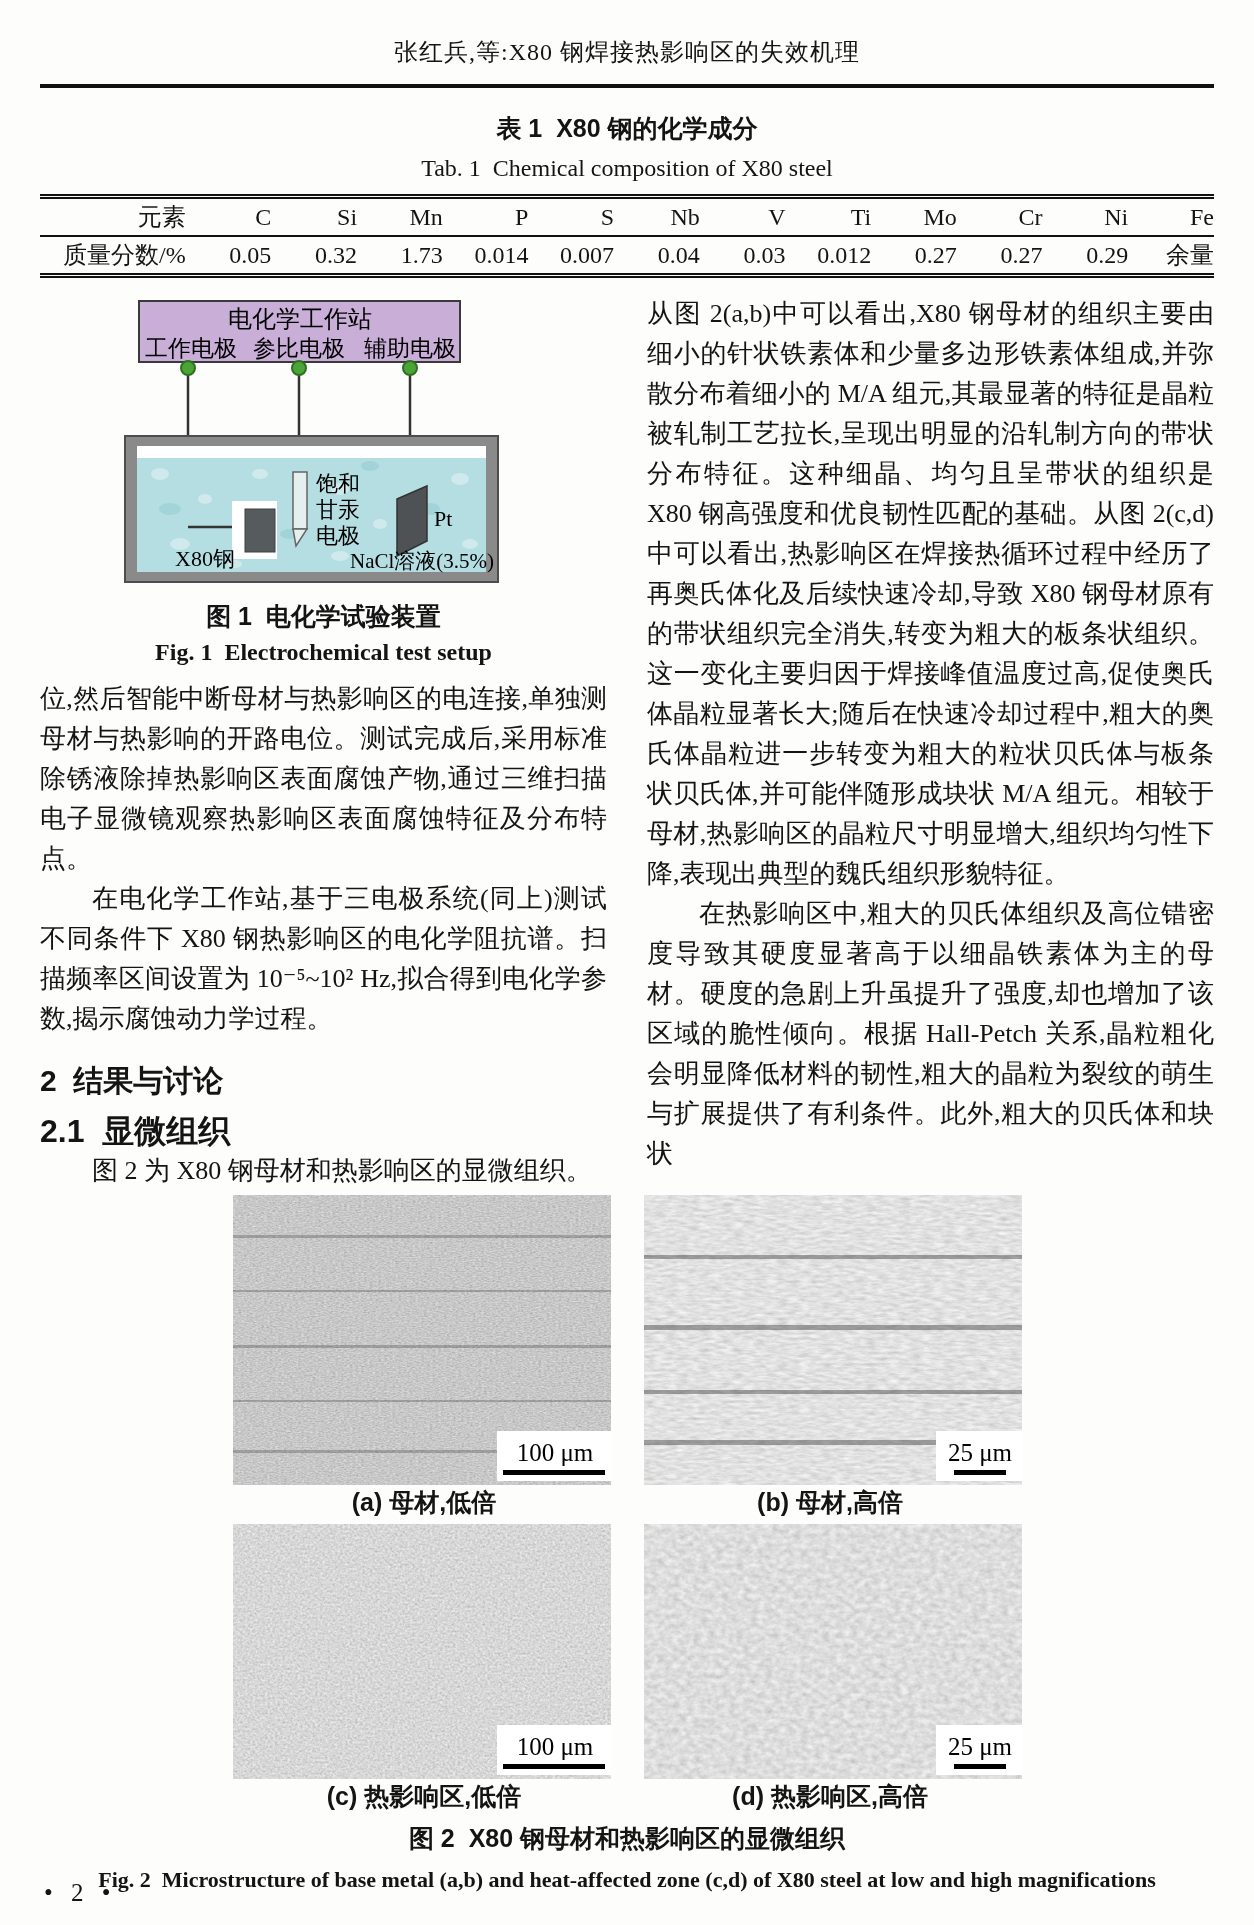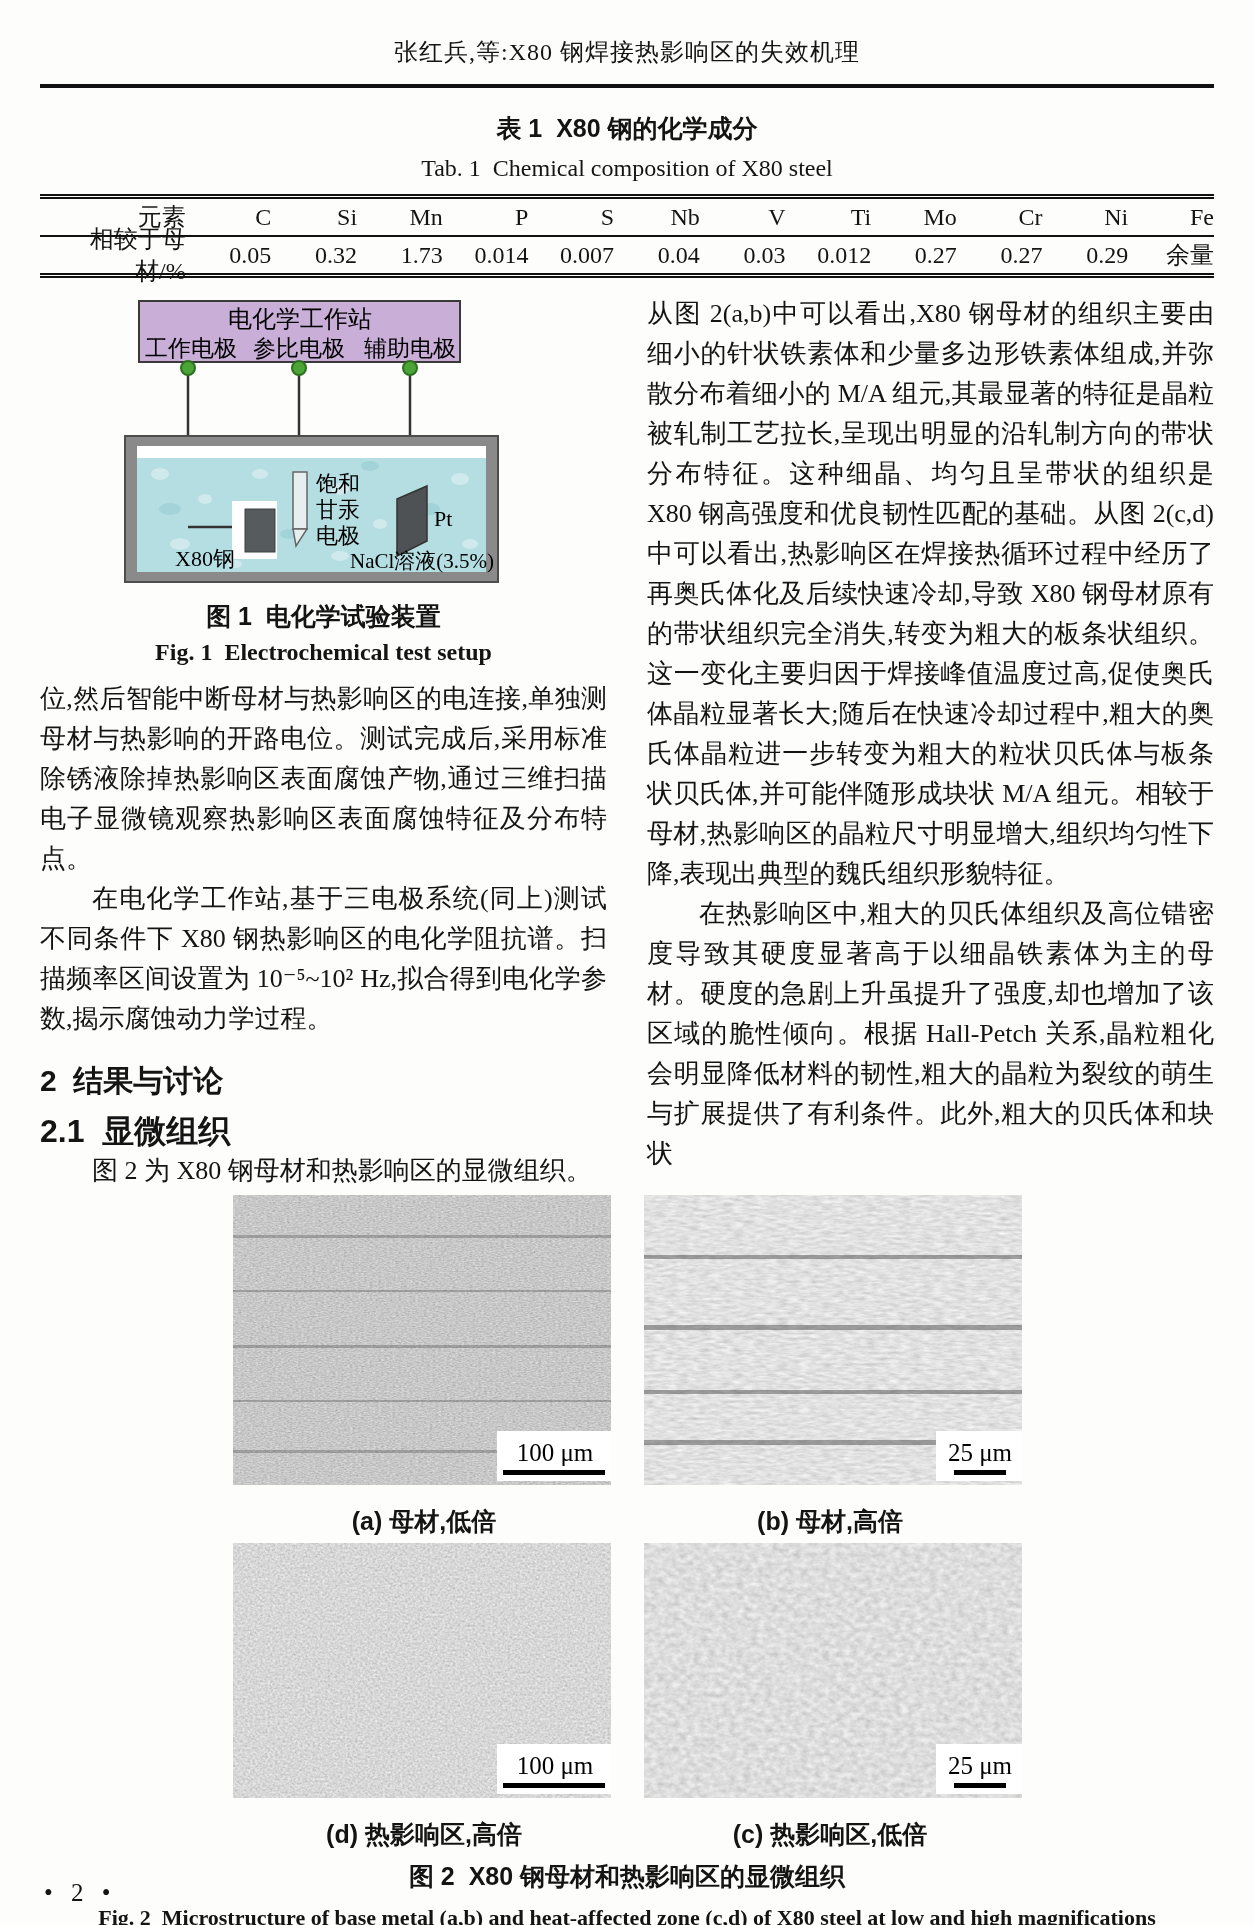--- a/index.html
+++ b/index.html
@@ -26,21 +26,21 @@
   .par.indent{text-indent:2em;}
   .fig-cap-zh{text-align:center; font-size:25px; font-weight:bold; line-height:30px; margin-top:8px;
     font-family:"Liberation Sans","DejaVu Sans",sans-serif;}
   .fig-cap-en{text-align:center; font-size:24px; font-weight:bold; line-height:30px; margin-top:6px;}
   .h2{margin-top:24px; font-size:30px; font-weight:bold; line-height:36px;
     font-family:"Liberation Sans","DejaVu Sans",sans-serif;}
   .h3{margin-top:16px; margin-bottom:4px; font-size:32px; font-weight:bold; line-height:32px;
     font-family:"Liberation Sans","DejaVu Sans",sans-serif;}
   .fig2{width:789px; margin:4px auto 0;}
   .fig2-row{display:flex; gap:33px;}
-  .fig2-caps{display:flex; gap:23px; margin:20px 0 6px;}
+  .fig2-caps{display:flex; gap:23px; margin:1px 0 6px;}
   .fig2-caps div{width:387px; text-align:center; font-size:25px; font-weight:bold; line-height:32px;
     font-family:"Liberation Sans","DejaVu Sans",sans-serif;}
   .fig2-main-zh{margin-top:10px; text-align:center; font-size:25px; font-weight:bold;
     font-family:"Liberation Sans","DejaVu Sans",sans-serif;}
   .fig2-main-en{margin-top:12px; text-align:center; font-size:22px; font-weight:bold;}
   .page-num{position:absolute; left:44px; bottom:18px; font-size:25px; letter-spacing:6px;}
   svg text{font-family:"Liberation Serif","DejaVu Serif",serif;}
   .micro{display:block; background:#cfcfcf;}
 </style>
 </head>
@@ -65,21 +65,21 @@
           <div class="t-cell">S</div>
           <div class="t-cell">Nb</div>
           <div class="t-cell">V</div>
           <div class="t-cell">Ti</div>
           <div class="t-cell">Mo</div>
           <div class="t-cell">Cr</div>
           <div class="t-cell">Ni</div>
           <div class="t-cell">Fe</div>
         </div>
       <div class="t-row">
-          <div class="t-cell">相较于母材/%</div>
+          <div class="t-cell">质量分数/%</div>
           <div class="t-cell">0.05</div>
           <div class="t-cell">0.32</div>
           <div class="t-cell">1.73</div>
           <div class="t-cell">0.014</div>
           <div class="t-cell">0.007</div>
           <div class="t-cell">0.04</div>
           <div class="t-cell">0.03</div>
           <div class="t-cell">0.012</div>
           <div class="t-cell">0.27</div>
           <div class="t-cell">0.27</div>
@@ -255,22 +255,22 @@
         </svg>
         <svg class="micro" width="387" height="255">
           <rect x="0" y="0" width="387" height="255" filter="url(#f-d)"></rect>
           <rect x="292" y="201" width="88" height="50" fill="#ffffff"></rect>
           <text x="336" y="231" text-anchor="middle" font-size="25" fill="#000">25 μm</text>
           <rect x="310" y="240" width="52" height="5" fill="#000"></rect>
         </svg>
       </div>
 
       <div class="fig2-caps">
+        <div>(c) 热影响区,低倍</div>
         <div>(d) 热影响区,高倍</div>
-        <div>(c) 热影响区,低倍</div>
       </div>
     </div>
 
     <div class="fig2-main-zh keep-sp">图 2  X80 钢母材和热影响区的显微组织</div>
     <div class="fig2-main-en keep-sp">Fig. 2  Microstructure of base metal (a,b) and heat-affected zone (c,d) of X80 steel at low and high magnifications</div>
 
   </div>
 
   <div class="page-num">• 2 •</div>
 </div>

